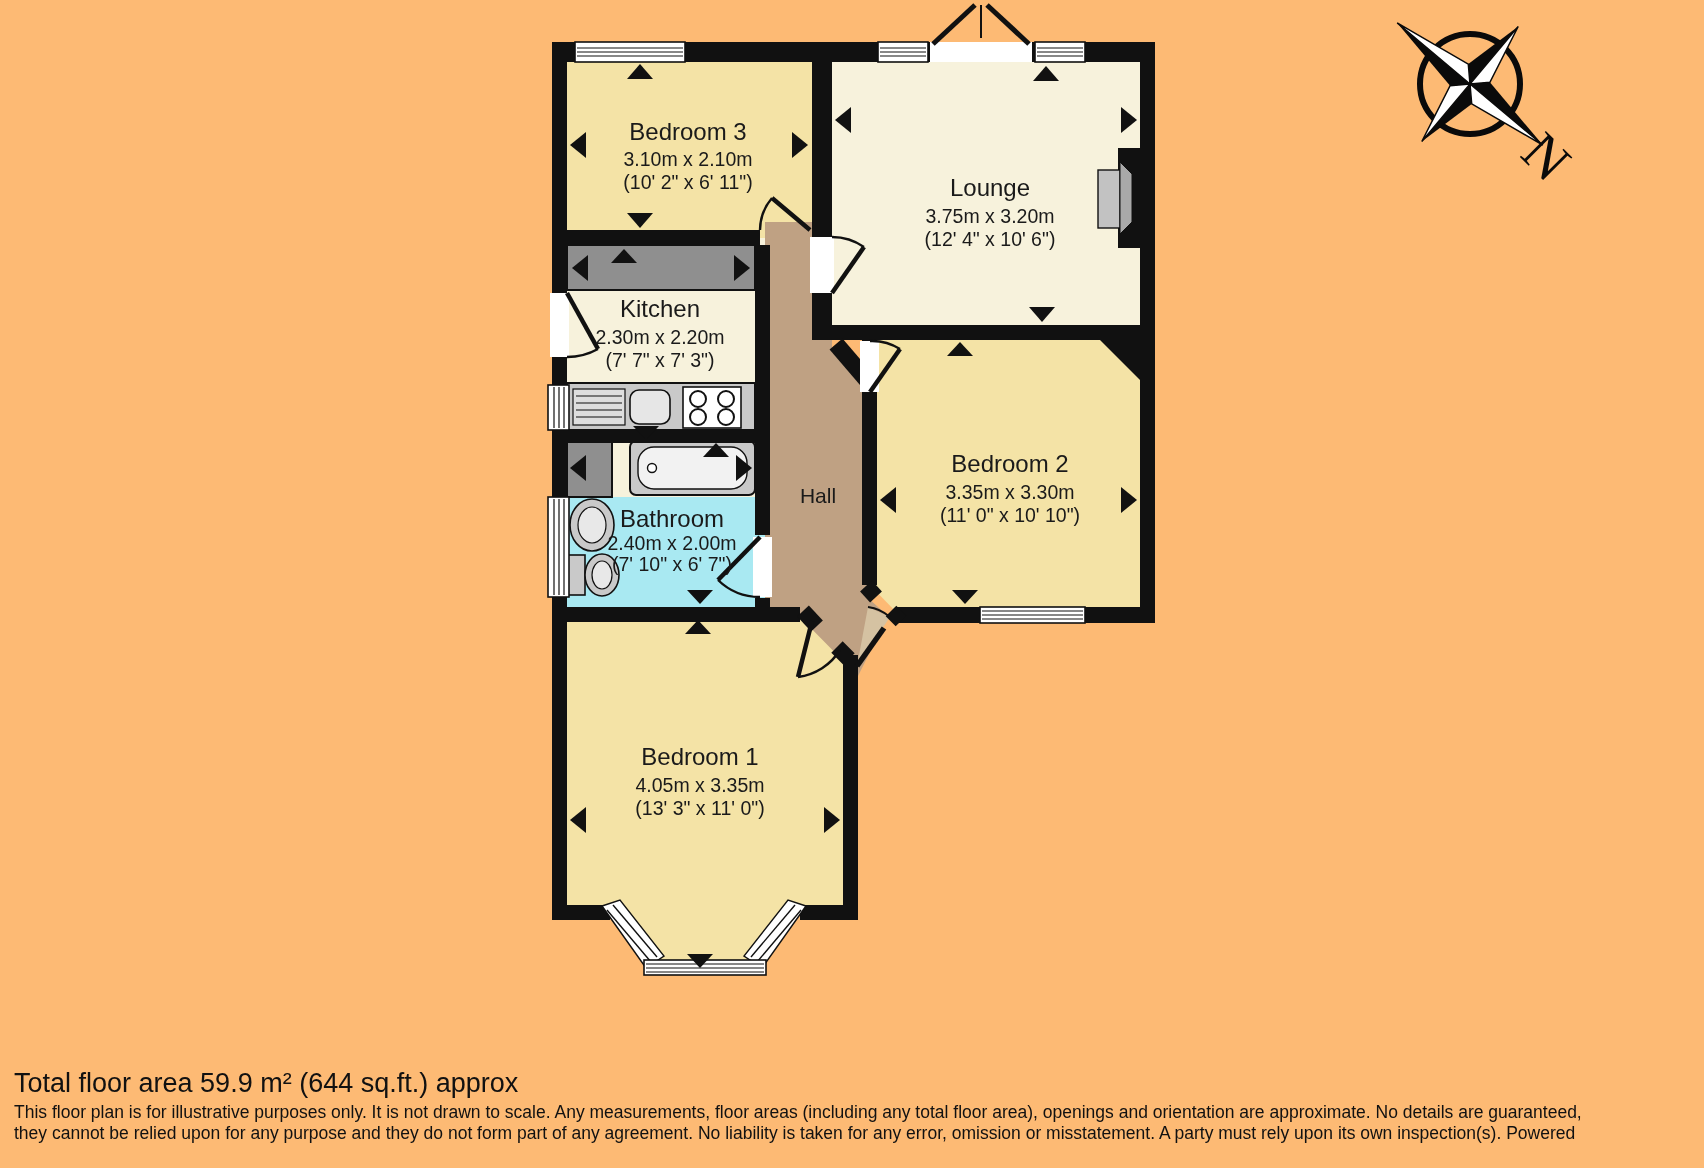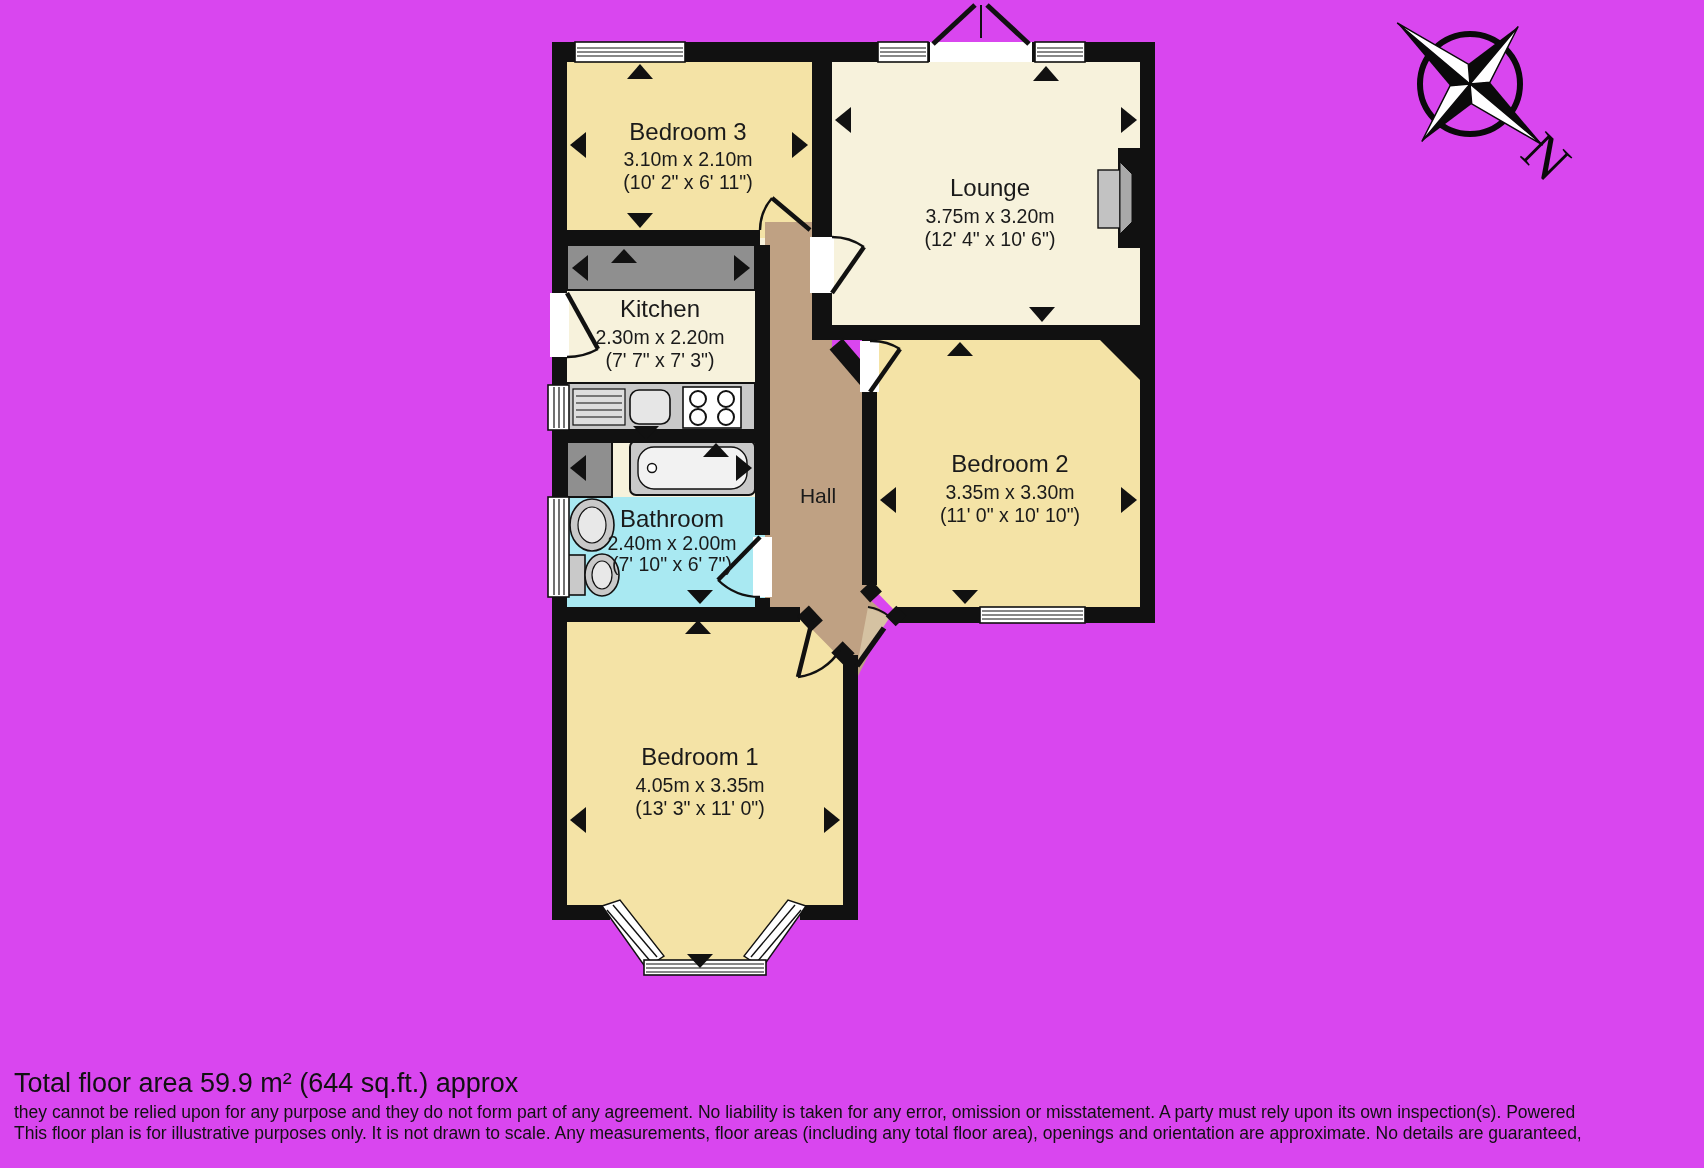--- a/index.html
+++ b/index.html
@@ -1,16 +1,16 @@
 <!DOCTYPE html>
 <html><head>
 <meta charset="utf-8">
 <style>
   html,body{margin:0;padding:0;background:#ffffff;}
-  #stage{position:relative;width:1704px;height:1168px;background:#d946ef;overflow:hidden;
+  #stage{position:relative;width:1704px;height:1168px;background:#fdba74;overflow:hidden;
          font-family:"Liberation Sans",sans-serif;}
   svg{position:absolute;left:0;top:0;}
   svg text{font-family:"Liberation Sans",sans-serif;fill:#1a1a1a;}
   .room-name{font-size:24px;}
   .room-dim{font-size:19.5px;}
   .hall-name{font-size:21px;}
   .north{font-family:"Liberation Serif",serif;font-size:56px;fill:#0a0a0a;}
   .footer{position:absolute;left:14px;color:#111;}
   .footer-title{top:1068px;font-size:27px;}
   .footer-disc{top:1102px;font-size:17.5px;line-height:21px;}
@@ -257,16 +257,16 @@
 
       <polygon points="-72.8,-61.1 0,0 -19.9,1.7" fill="#0a0a0a"></polygon>
       <polygon points="-72.8,-61.1 0,0 -1.7,-19.9" fill="#fff" stroke="#0a0a0a" stroke-width="1.5"></polygon>
     </g>
     <text x="1545" y="175" class="north" text-anchor="middle" transform="rotate(45 1545 158)">N</text>
   </g>
 </svg>
 
   <div class="footer footer-title">Total floor area 59.9 m² (644 sq.ft.) approx</div>
   <div class="footer footer-disc">
+    <div>This floor plan is for illustrative purposes only. It is not drawn to scale. Any measurements, floor areas (including any total floor area), openings and orientation are approximate. No details are guaranteed,</div>
     <div>they cannot be relied upon for any purpose and they do not form part of any agreement. No liability is taken for any error, omission or misstatement. A party must rely upon its own inspection(s). Powered</div>
-    <div>This floor plan is for illustrative purposes only. It is not drawn to scale. Any measurements, floor areas (including any total floor area), openings and orientation are approximate. No details are guaranteed,</div>
   </div>
 </div>
 
 </body></html>

